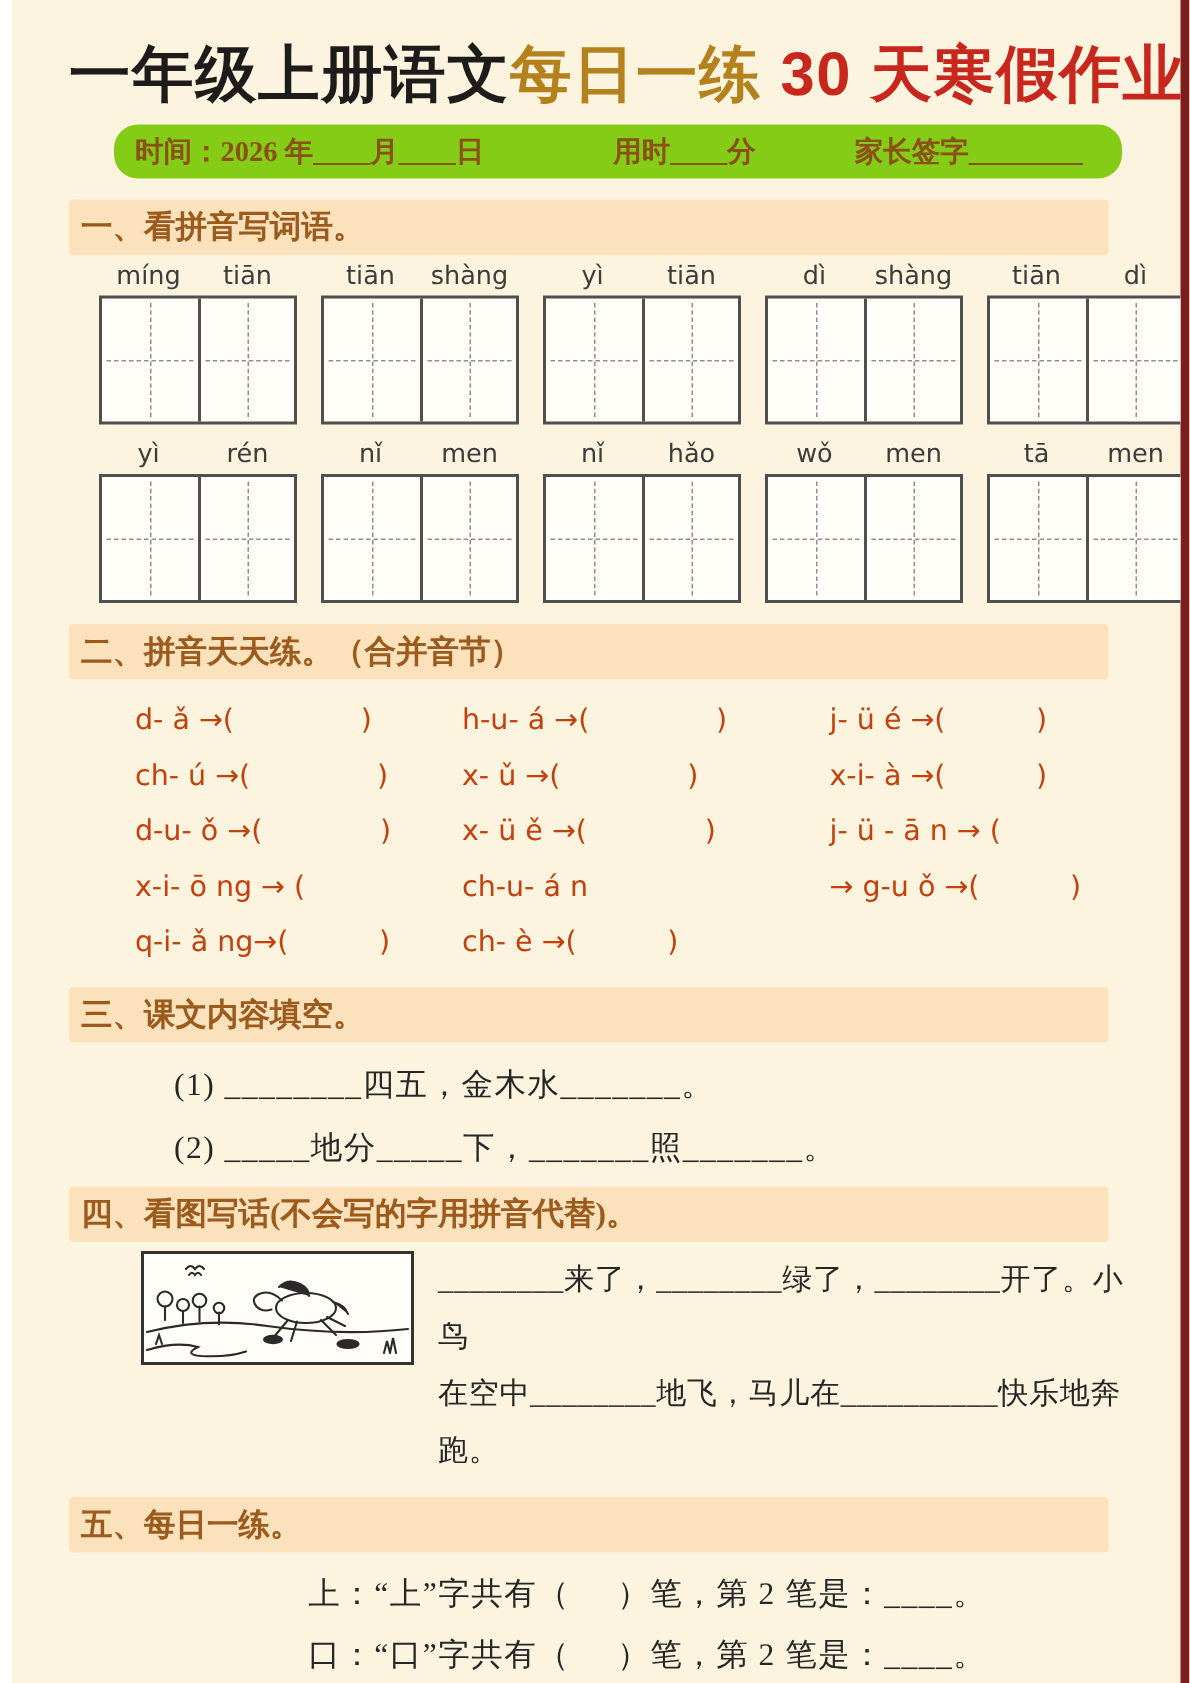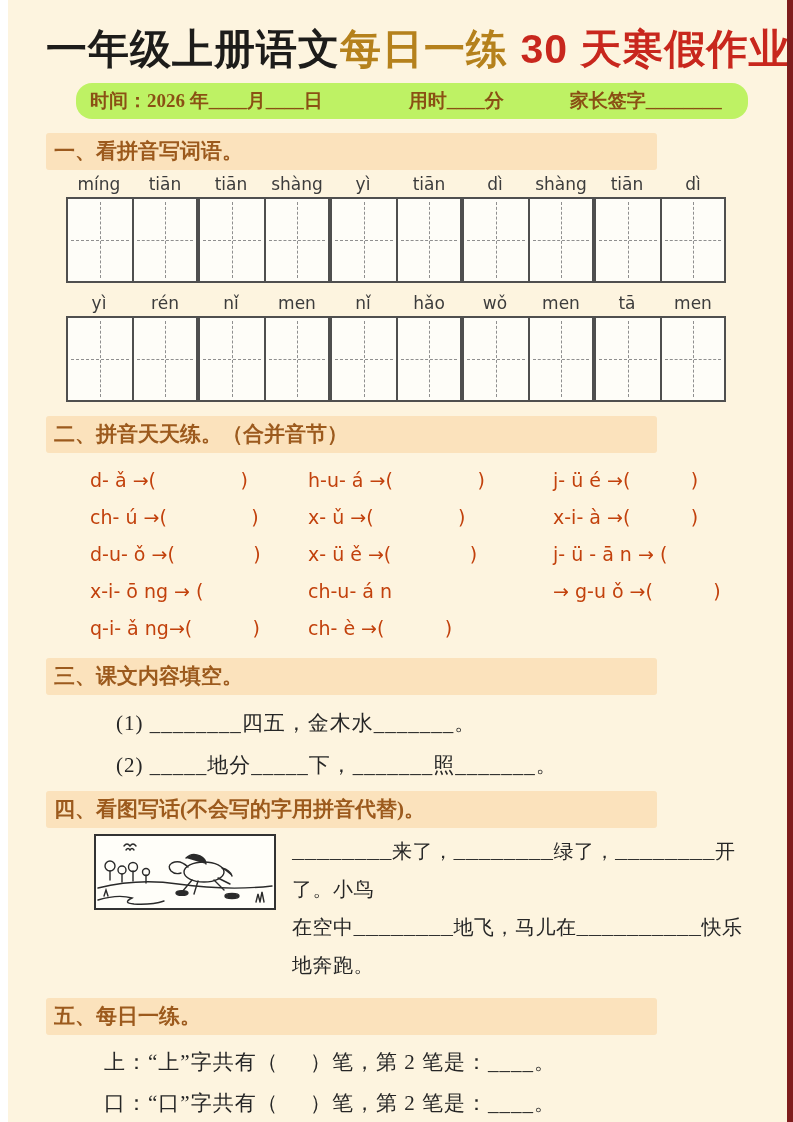--- a/index.html
+++ b/index.html
@@ -18,56 +18,56 @@
   }
   
   .title-row { white-space:nowrap; font-family:"Liberation Sans","DejaVu Sans",sans-serif;
     font-weight:900; font-size:41px; letter-spacing:1px; line-height:1.15; }
   .t-black { color:#1d1c1a; }
   .t-gold  { color:#b5811c; }
   .t-red   { color:#c8271d; }
   
   .meta-band {
     margin:10px 0 0 30px; width:672px; height:36px;
-    background:#bef264; border-radius:16px;
+    background:#84cc16; border-radius:16px;
     display:flex; align-items:center;
     padding:0 22px 0 14px;
     color:#8a5014; font-weight:bold; font-size:19px;
   }
   .meta-band .m2 { margin-left:86px; }
   .meta-band .m3 { margin-left:66px; }
   
   .sec-band {
-    width:611px; background:#fbe2bc; border-radius:3px;
+    width:693px; background:#fbe2bc; border-radius:3px;
     padding:4px 10px 5px 8px;
     color:#9c5a1d; font-weight:bold; font-size:21px;
     font-family:"Liberation Serif","DejaVu Serif",serif;
   }
   
-  .units-row { display:flex; margin:4px 0 0 20px; }
+  .units-row { display:flex; gap:16px; margin:4px 0 0 20px; }
   .unit { width:132px; }
   .py-pair { display:flex; font-family:"DejaVu Sans","Liberation Sans",sans-serif;
     font-size:17px; color:#3c3c3c; margin-bottom:3px; }
   .py-pair span { width:50%; text-align:center; }
   .hz-box { display:flex; width:132px; height:86px; background:#fefdf8;
     border:2px solid #4f4f4f; }
   .hz-cell { position:relative; width:50%; height:100%; }
   .hz-cell + .hz-cell { border-left:2px solid #4f4f4f; }
   .hz-cell .v { position:absolute; left:50%; top:3px; bottom:3px; border-left:1.5px dashed #8f8f8f; }
   .hz-cell .h { position:absolute; top:50%; left:3px; right:3px; border-top:1.5px dashed #8f8f8f; }
   
   .merge-row { display:grid; grid-template-columns:218px 245px 1fr;
     margin-left:44px; height:37px; align-items:center;
     font-family:"DejaVu Sans","Liberation Sans",sans-serif;
     font-size:19px; color:#c2410c; }
   
   .fill-line { margin:14px 0 0 70px; font-size:21px; letter-spacing:1px; }
-  .stroke-line { margin:13px 0 0 58px; font-size:21px; letter-spacing:1px; }
-  
-  .pic-row { display:flex; margin:6px 0 0 48px;font-family:Liberation Mono, monospace; }
+  .stroke-line { margin:13px 0 0 58px; font-size:21px; letter-spacing:1px;text-align:center; }
+  
+  .pic-row { display:flex; margin:6px 0 0 48px; }
   .pic-frame { width:182px; height:76px; background:#fffef9; border:2px solid #333; flex:none; }
   .pic-text { margin-left:16px; font-size:20px; line-height:38px; letter-spacing:0.5px; }
   .mt16{margin-top:14px;} .mt12{margin-top:12px;} .mt10{margin-top:10px;} .mt8{margin-top:8px;}
 </style>
 </head>
 <body>
 
 <div class="page">
 
   <div class="title-row">

